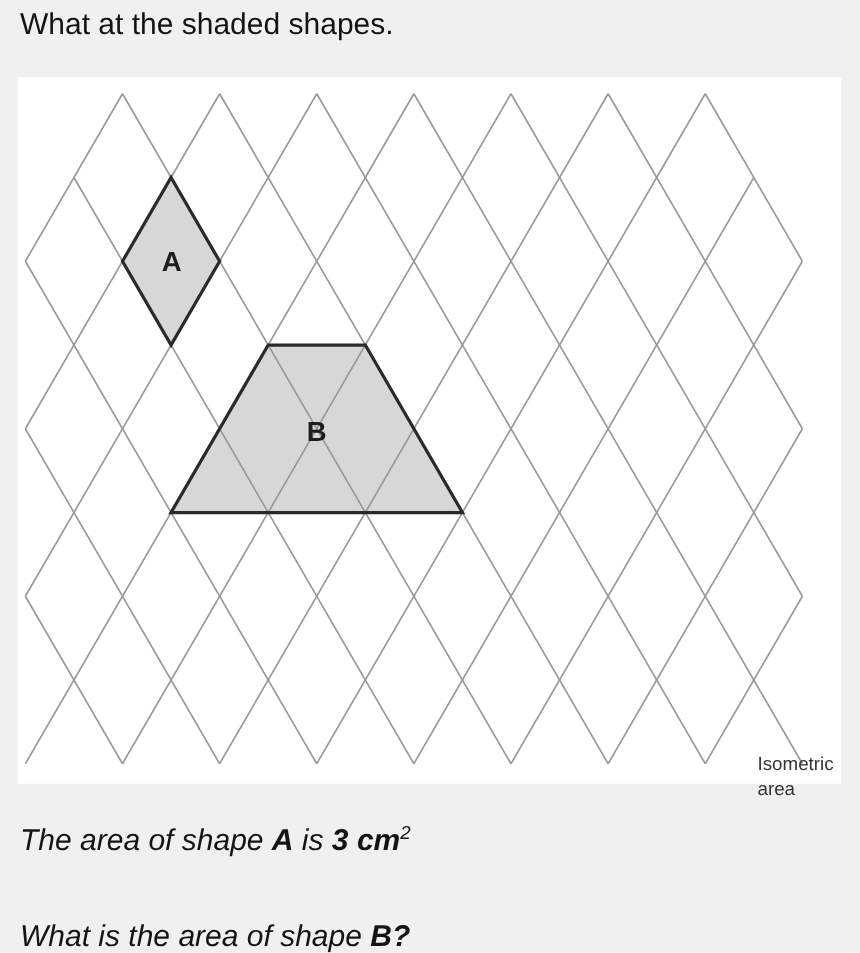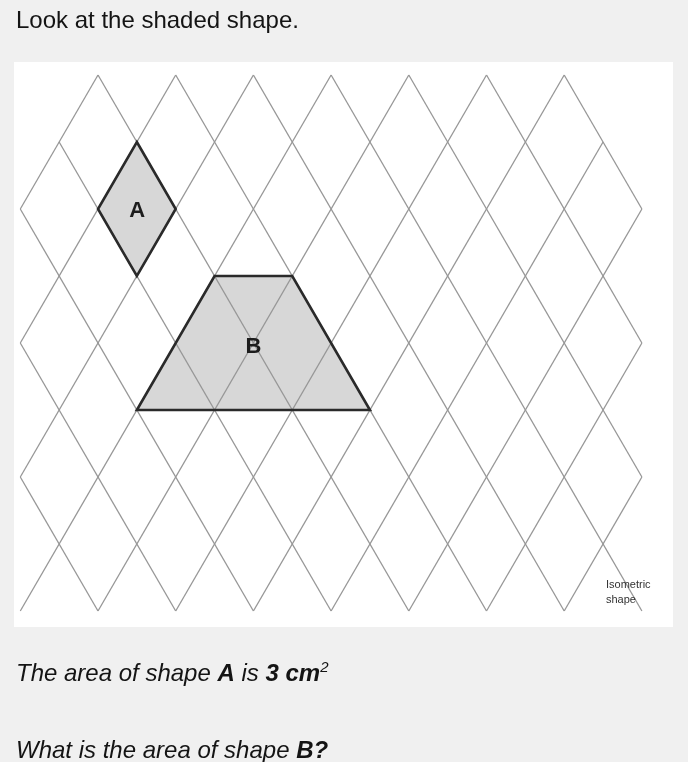--- a/index.html
+++ b/index.html
@@ -16,42 +16,42 @@
     font-size:24px;line-height:1.2;
     color:#141414;
   }
   .panel{
     position:absolute;left:14px;top:62px;
     width:659px;height:565px;
     background:#ffffff;
   }
   .panel svg{display:block;width:659px;height:565px;}
   .caption{
-    position:absolute;left:592px;top:515px;
-    font-size:11px;line-height:1.35;
+    position:absolute;left:592px;top:540px;
+    font-size:15px;line-height:1.35;
     color:#333333;
   }
   .qline{
     position:absolute;left:16px;
     font-size:24px;line-height:1.15;
     color:#141414;
     font-style:italic;
   }
   .q1{top:659px;}
   .q2{top:736px;}
   .qline b{font-weight:bold;}
   .qline sup{
     font-size:15px;font-weight:400;
     vertical-align:super;line-height:0;
   }
 </style>
 </head>
 <body style="background: rgb(240, 240, 240);">
 
-<div class="prompt">Look at the shaded shape.</div>
+<div class="prompt">What at the shaded shapes.</div>
 
 <div class="panel" style="background: rgb(255, 255, 255);">
   <svg id="grid-svg" viewBox="14 62 659 565" xmlns="http://www.w3.org/2000/svg">
       <polygon points="136.85,142 175.7,209 136.85,276 98,209" fill="#d7d7d7" stroke="none"></polygon>
       <polygon points="214.55,276 292.25,276 369.95,410 136.85,410" fill="#d7d7d7" stroke="none"></polygon>
       <line x1="59.15" y1="142" x2="331.1" y2="611" stroke="#979797" stroke-width="1.3"></line>
       <line x1="20.3" y1="209" x2="253.4" y2="611" stroke="#979797" stroke-width="1.3"></line>
       <line x1="20.3" y1="343" x2="175.7" y2="611" stroke="#979797" stroke-width="1.3"></line>
       <line x1="20.3" y1="477" x2="98" y2="611" stroke="#979797" stroke-width="1.3"></line>
       <line x1="98" y1="75" x2="408.8" y2="611" stroke="#979797" stroke-width="1.3"></line>
@@ -72,21 +72,21 @@
       <line x1="408.8" y1="75" x2="98" y2="611" stroke="#979797" stroke-width="1.3"></line>
       <line x1="486.5" y1="75" x2="175.7" y2="611" stroke="#979797" stroke-width="1.3"></line>
       <line x1="564.2" y1="75" x2="253.4" y2="611" stroke="#979797" stroke-width="1.3"></line>
       <polygon points="136.85,142 175.7,209 136.85,276 98,209" fill="none" stroke="#2a2a2a" stroke-width="2.6" stroke-linejoin="miter"></polygon>
       <polygon points="214.55,276 292.25,276 369.95,410 136.85,410" fill="none" stroke="#2a2a2a" stroke-width="2.6" stroke-linejoin="miter"></polygon>
       <text x="137.3" y="209" text-anchor="middle" dominant-baseline="central" font-family="&quot;Liberation Sans&quot;, sans-serif" font-size="22" font-weight="bold" fill="#1d1d1d">A</text>
       <text x="253.4" y="345" text-anchor="middle" dominant-baseline="central" font-family="&quot;Liberation Sans&quot;, sans-serif" font-size="22" font-weight="bold" fill="#1d1d1d">B</text>
     </svg>
   <div class="caption" style="color: rgb(51, 51, 51);">
     <div>Isometric</div>
-    <div>shape</div>
+    <div>area</div>
   </div>
 </div>
 
 <div class="qline q1">
   <span>The area of shape </span><b>A</b><span> is </span><b>3 cm</b><sup>2</sup>
 </div>
 
 <div class="qline q2">
   <span>What is the area of shape </span><b>B?</b>
 </div>

